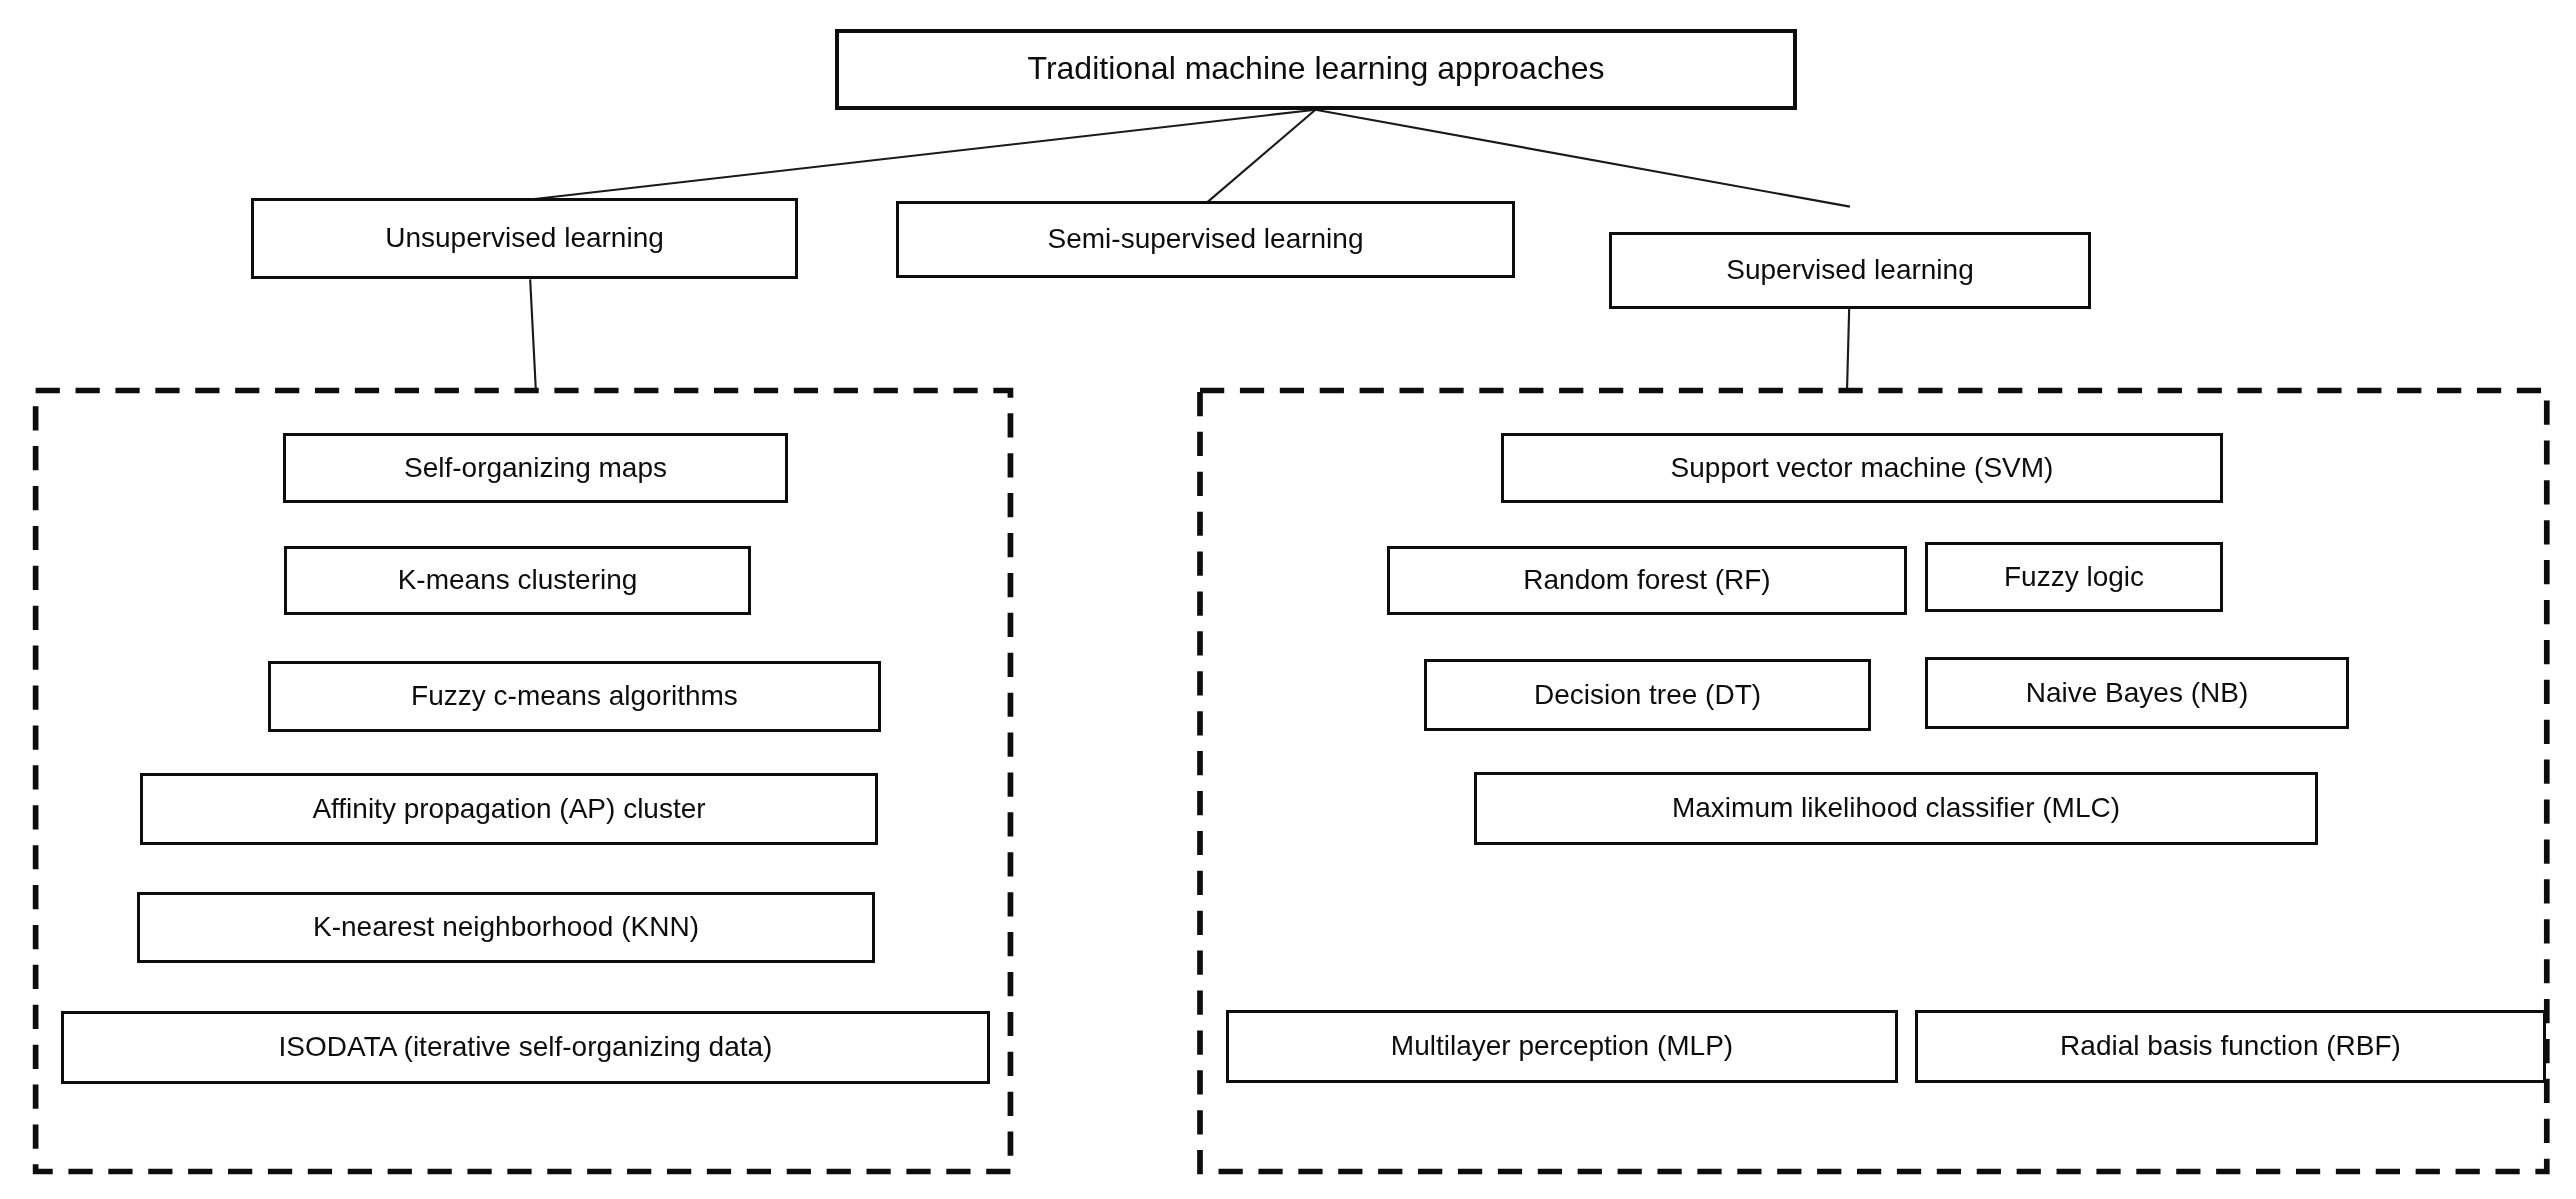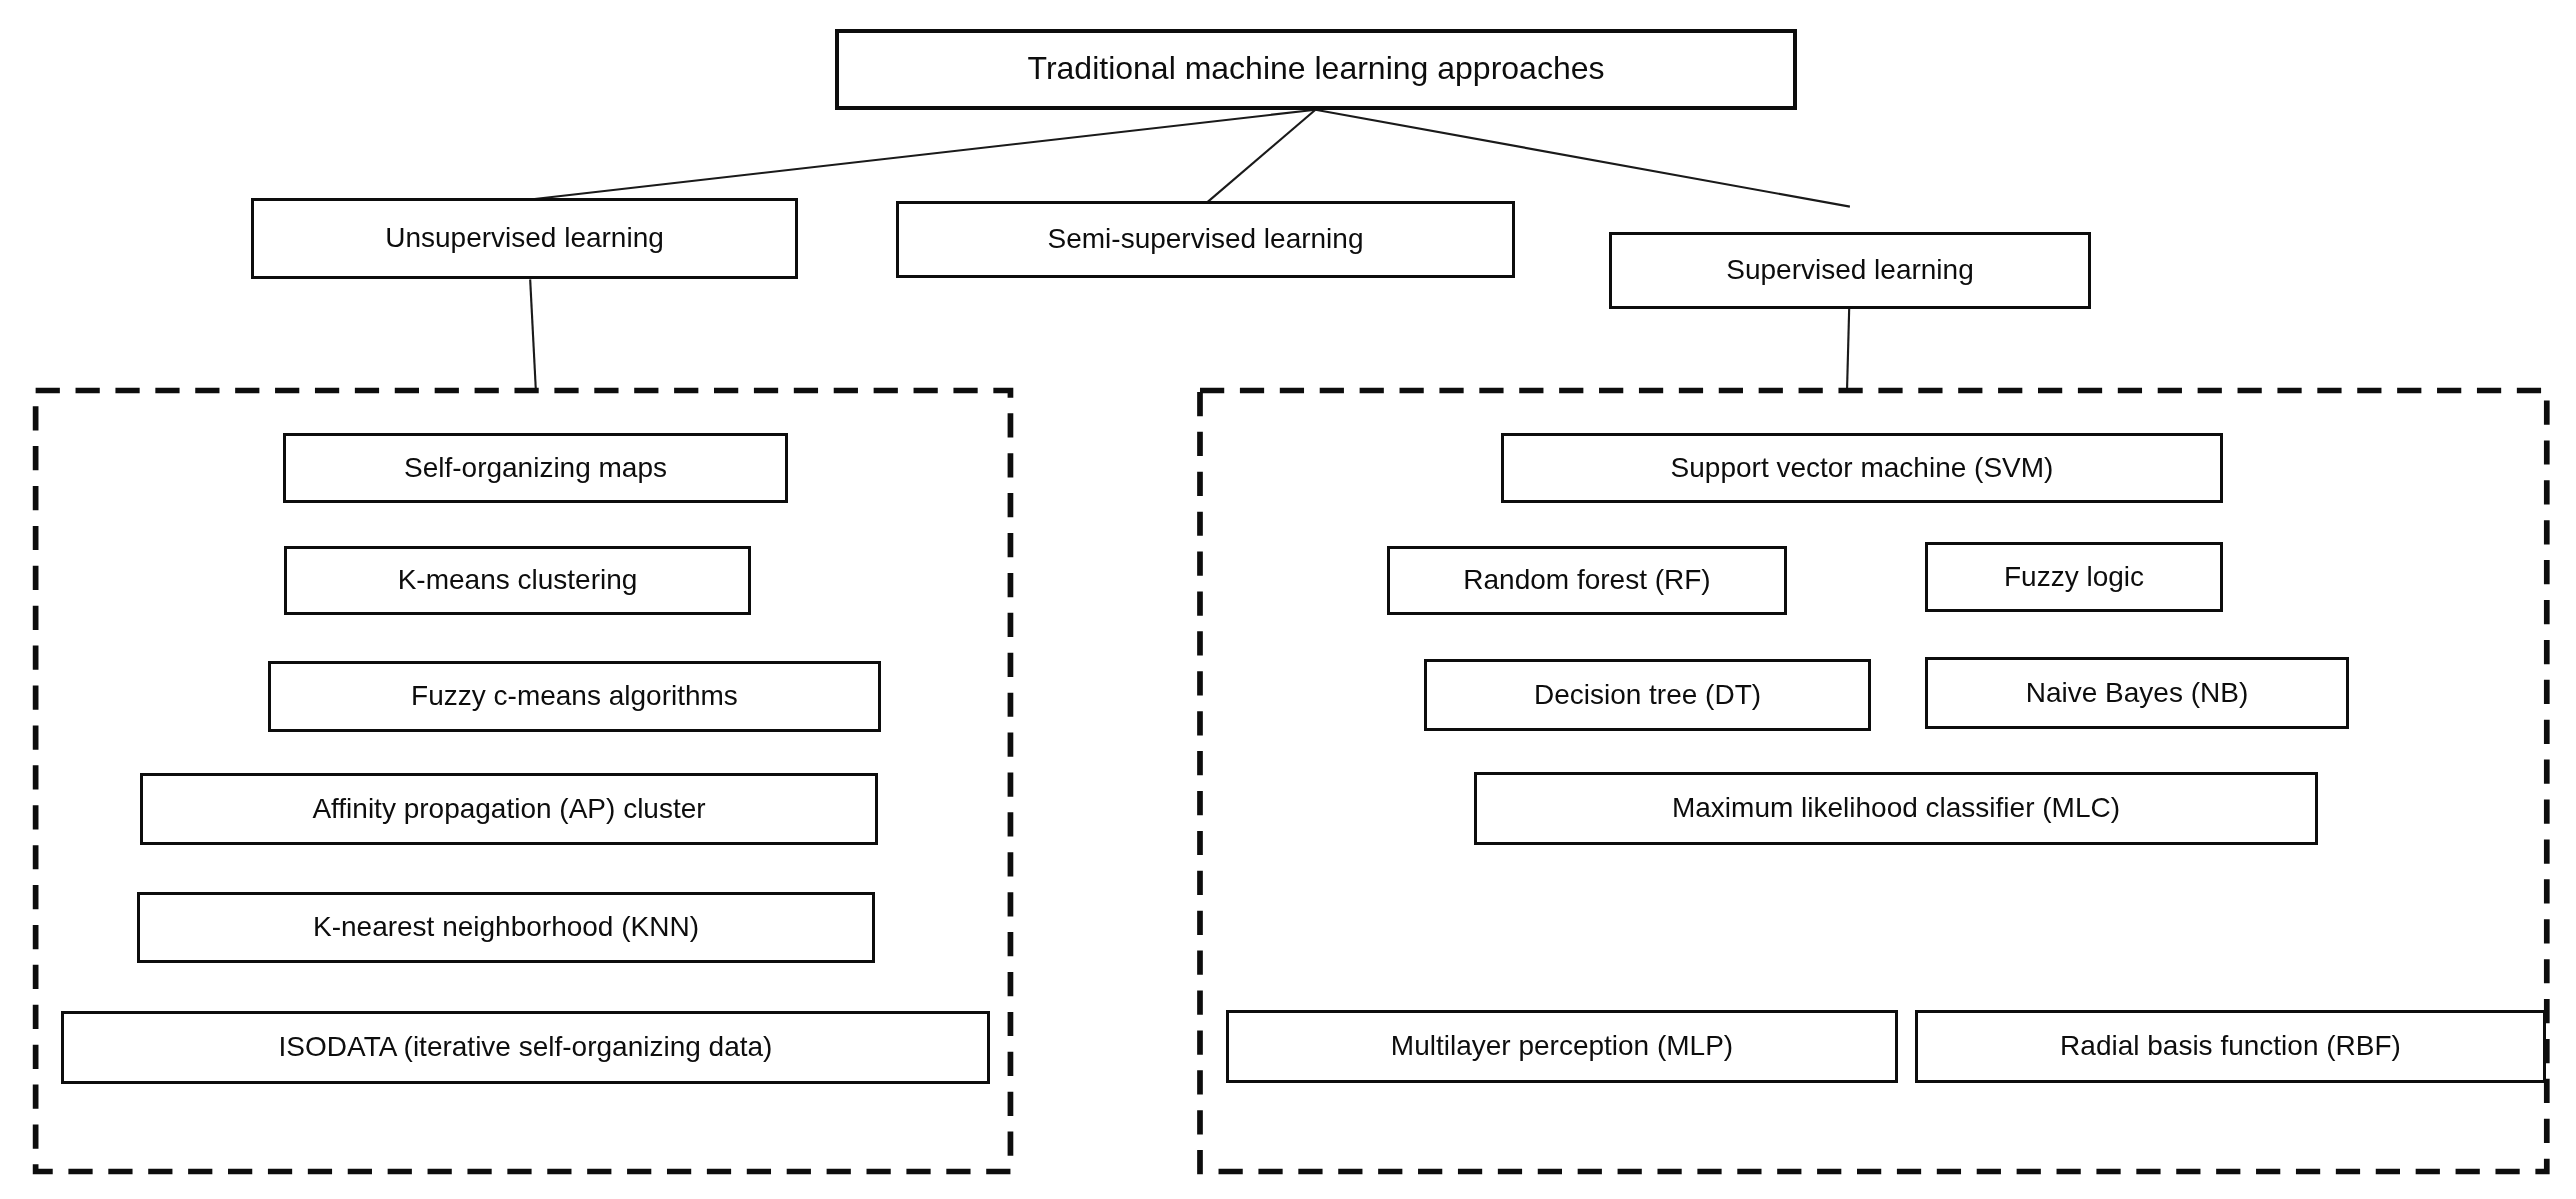--- a/index.html
+++ b/index.html
@@ -54,21 +54,21 @@
   <div class="node" style="left:1609px; top:205px; width:482px; height:77px;margin-top:27px;">Supervised learning</div>
 
   <div class="node" style="left:283px; top:433px; width:505px; height:70px;">Self-organizing maps</div>
   <div class="node" style="left:284px; top:546px; width:467px; height:69px;">K-means clustering</div>
   <div class="node" style="left:221px; top:661px; width:613px; height:71px;margin-left:47px;">Fuzzy c-means algorithms</div>
   <div class="node" style="left:140px; top:773px; width:738px; height:72px;">Affinity propagation (AP) cluster</div>
   <div class="node" style="left:137px; top:892px; width:738px; height:71px;">K-nearest neighborhood (KNN)</div>
   <div class="node" style="left:61px; top:1011px; width:929px; height:73px;">ISODATA (iterative self-organizing data)</div>
 
   <div class="node" style="left:1501px; top:433px; width:722px; height:70px;">Support vector machine (SVM)</div>
-  <div class="node" style="left:1387px; top:546px; width:400px; height:69px;">Random forest (RF)</div>
+  <div class="node" style="left:1387px; top:546px; width:520px; height:69px;">Random forest (RF)</div>
   <div class="node" style="left:1925px; top:542px; width:298px; height:70px;">Fuzzy logic</div>
   <div class="node" style="left:1424px; top:659px; width:447px; height:72px;">Decision tree (DT)</div>
   <div class="node" style="left:1925px; top:657px; width:424px; height:72px;">Naive Bayes (NB)</div>
   <div class="node" style="left:1474px; top:772px; width:844px; height:73px;">Maximum likelihood classifier (MLC)</div>
   <div class="node" style="left:1226px; top:1010px; width:672px; height:73px;">Multilayer perception (MLP)</div>
   <div class="node" style="left:1915px; top:1010px; width:631px; height:73px;">Radial basis function (RBF)</div>
 
 </div>
 
 

